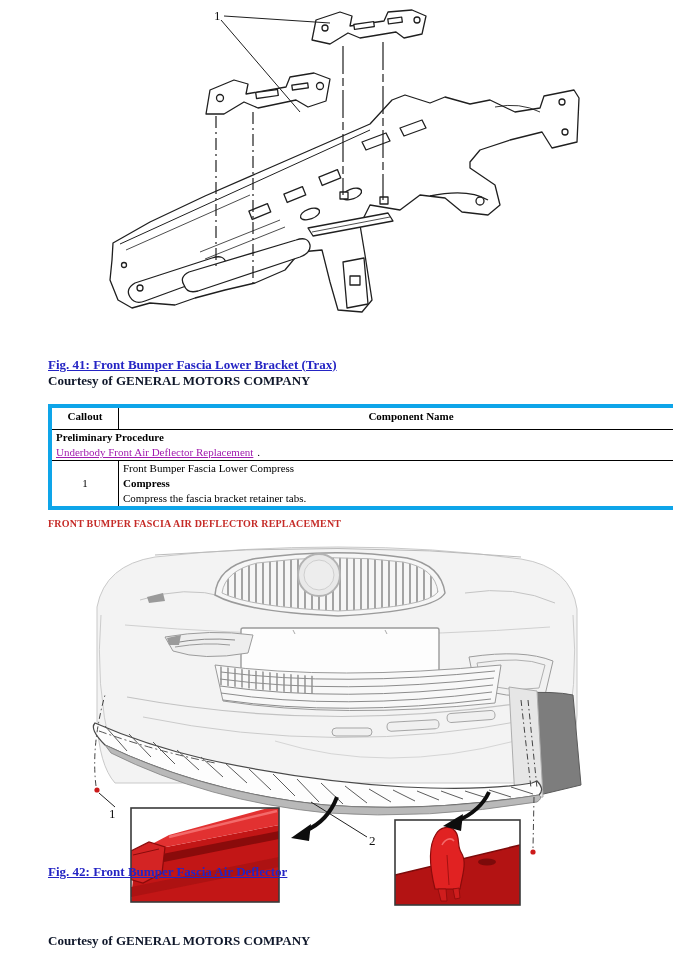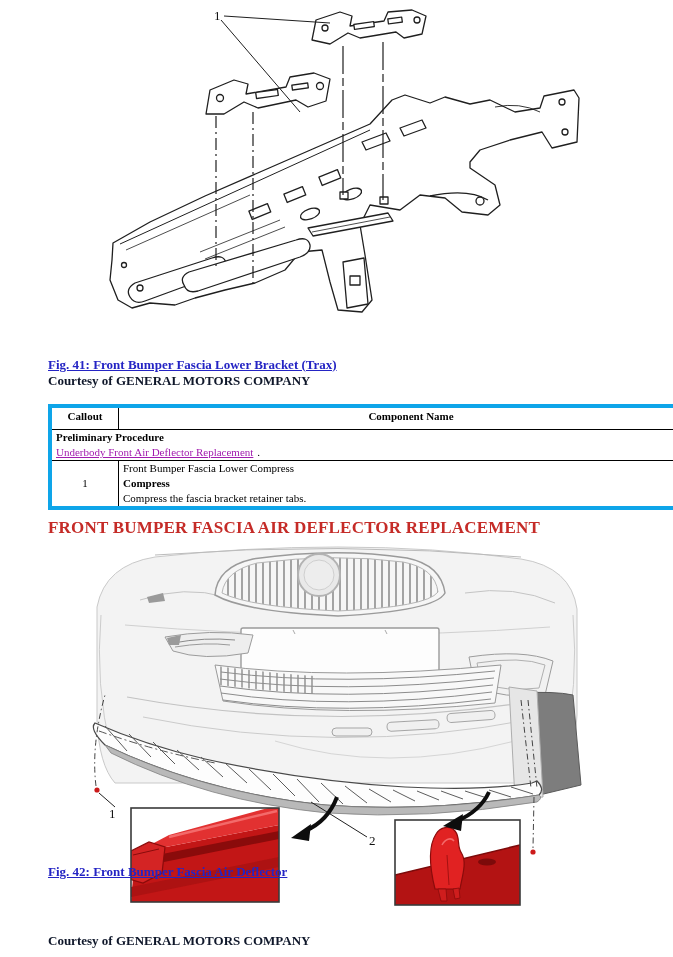--- a/index.html
+++ b/index.html
@@ -2,21 +2,21 @@
 <html><head>
 <meta charset="utf-8">
 <style>
   html,body{margin:0;padding:0;background:#fff;}
   .page{position:relative;width:673px;height:957px;background:#fff;overflow:hidden;
         font-family:"Liberation Serif","DejaVu Serif",serif;color:#000;}
   .abs{position:absolute;}
   .cap{left:48px;font-size:13px;font-weight:bold;line-height:16px;}
   .bluelink{color:#2424c4;text-decoration:underline;cursor:pointer;}
   .courtesy{color:#0f172a;}
-  .redhead{left:48px;top:518px;font-size:17px;font-weight:bold;color:#c52b27;letter-spacing:.2px;}
+  .redhead{left:48px;top:518px;font-size:10px;font-weight:bold;color:#c52b27;letter-spacing:.2px;}
   .dtable{position:absolute;left:48px;top:404px;width:659px;border-collapse:collapse;
           border:4px solid #0ea5e9;font-size:11px;line-height:15px;}
   .dtable th,.dtable td{border:1px solid #000;padding:0 4px;vertical-align:top;}
   .dtable th{font-weight:bold;text-align:center;height:19px;padding:1px 4px;}
   .c1{width:58px;}
   .cnum{text-align:center;vertical-align:middle !important;}
   .b{font-weight:bold;}
   .greenlink{color:#a21caf;font-weight:normal;text-decoration:underline;cursor:pointer;}
   .suffix{margin-left:4px;color:#000;}
   svg text{font-family:"Liberation Serif","DejaVu Serif",serif;font-size:13px;fill:#111;}

